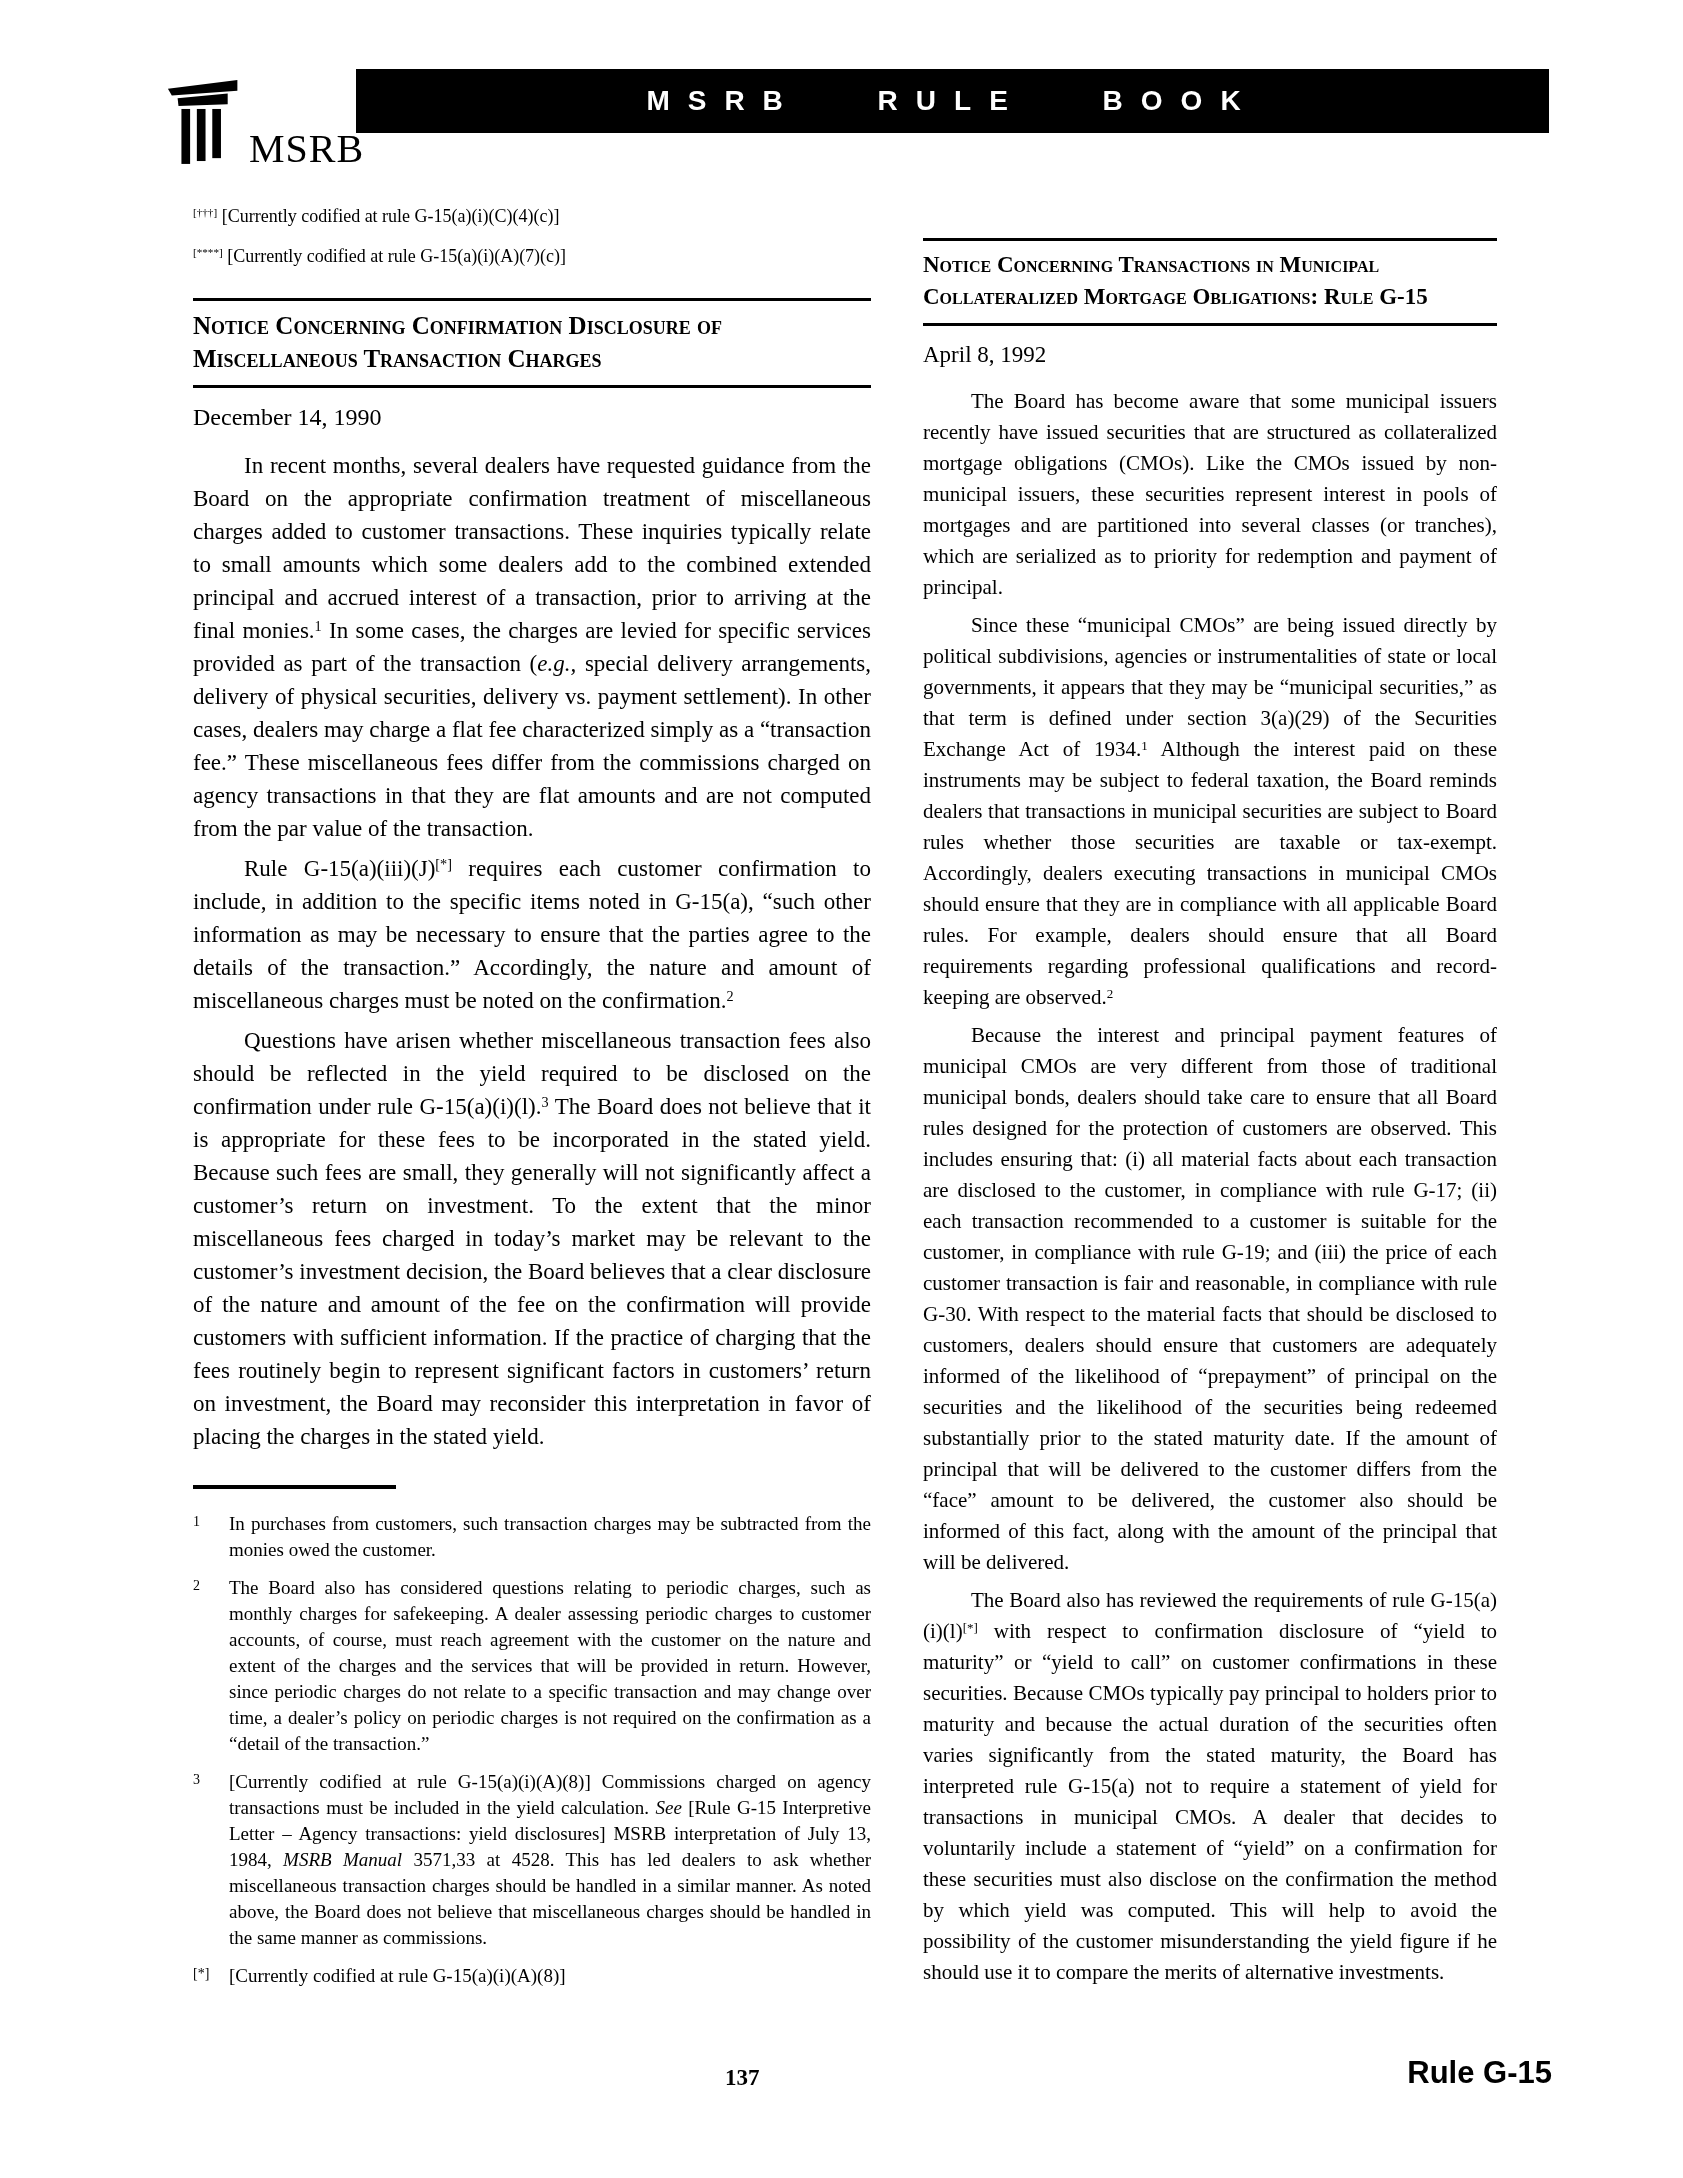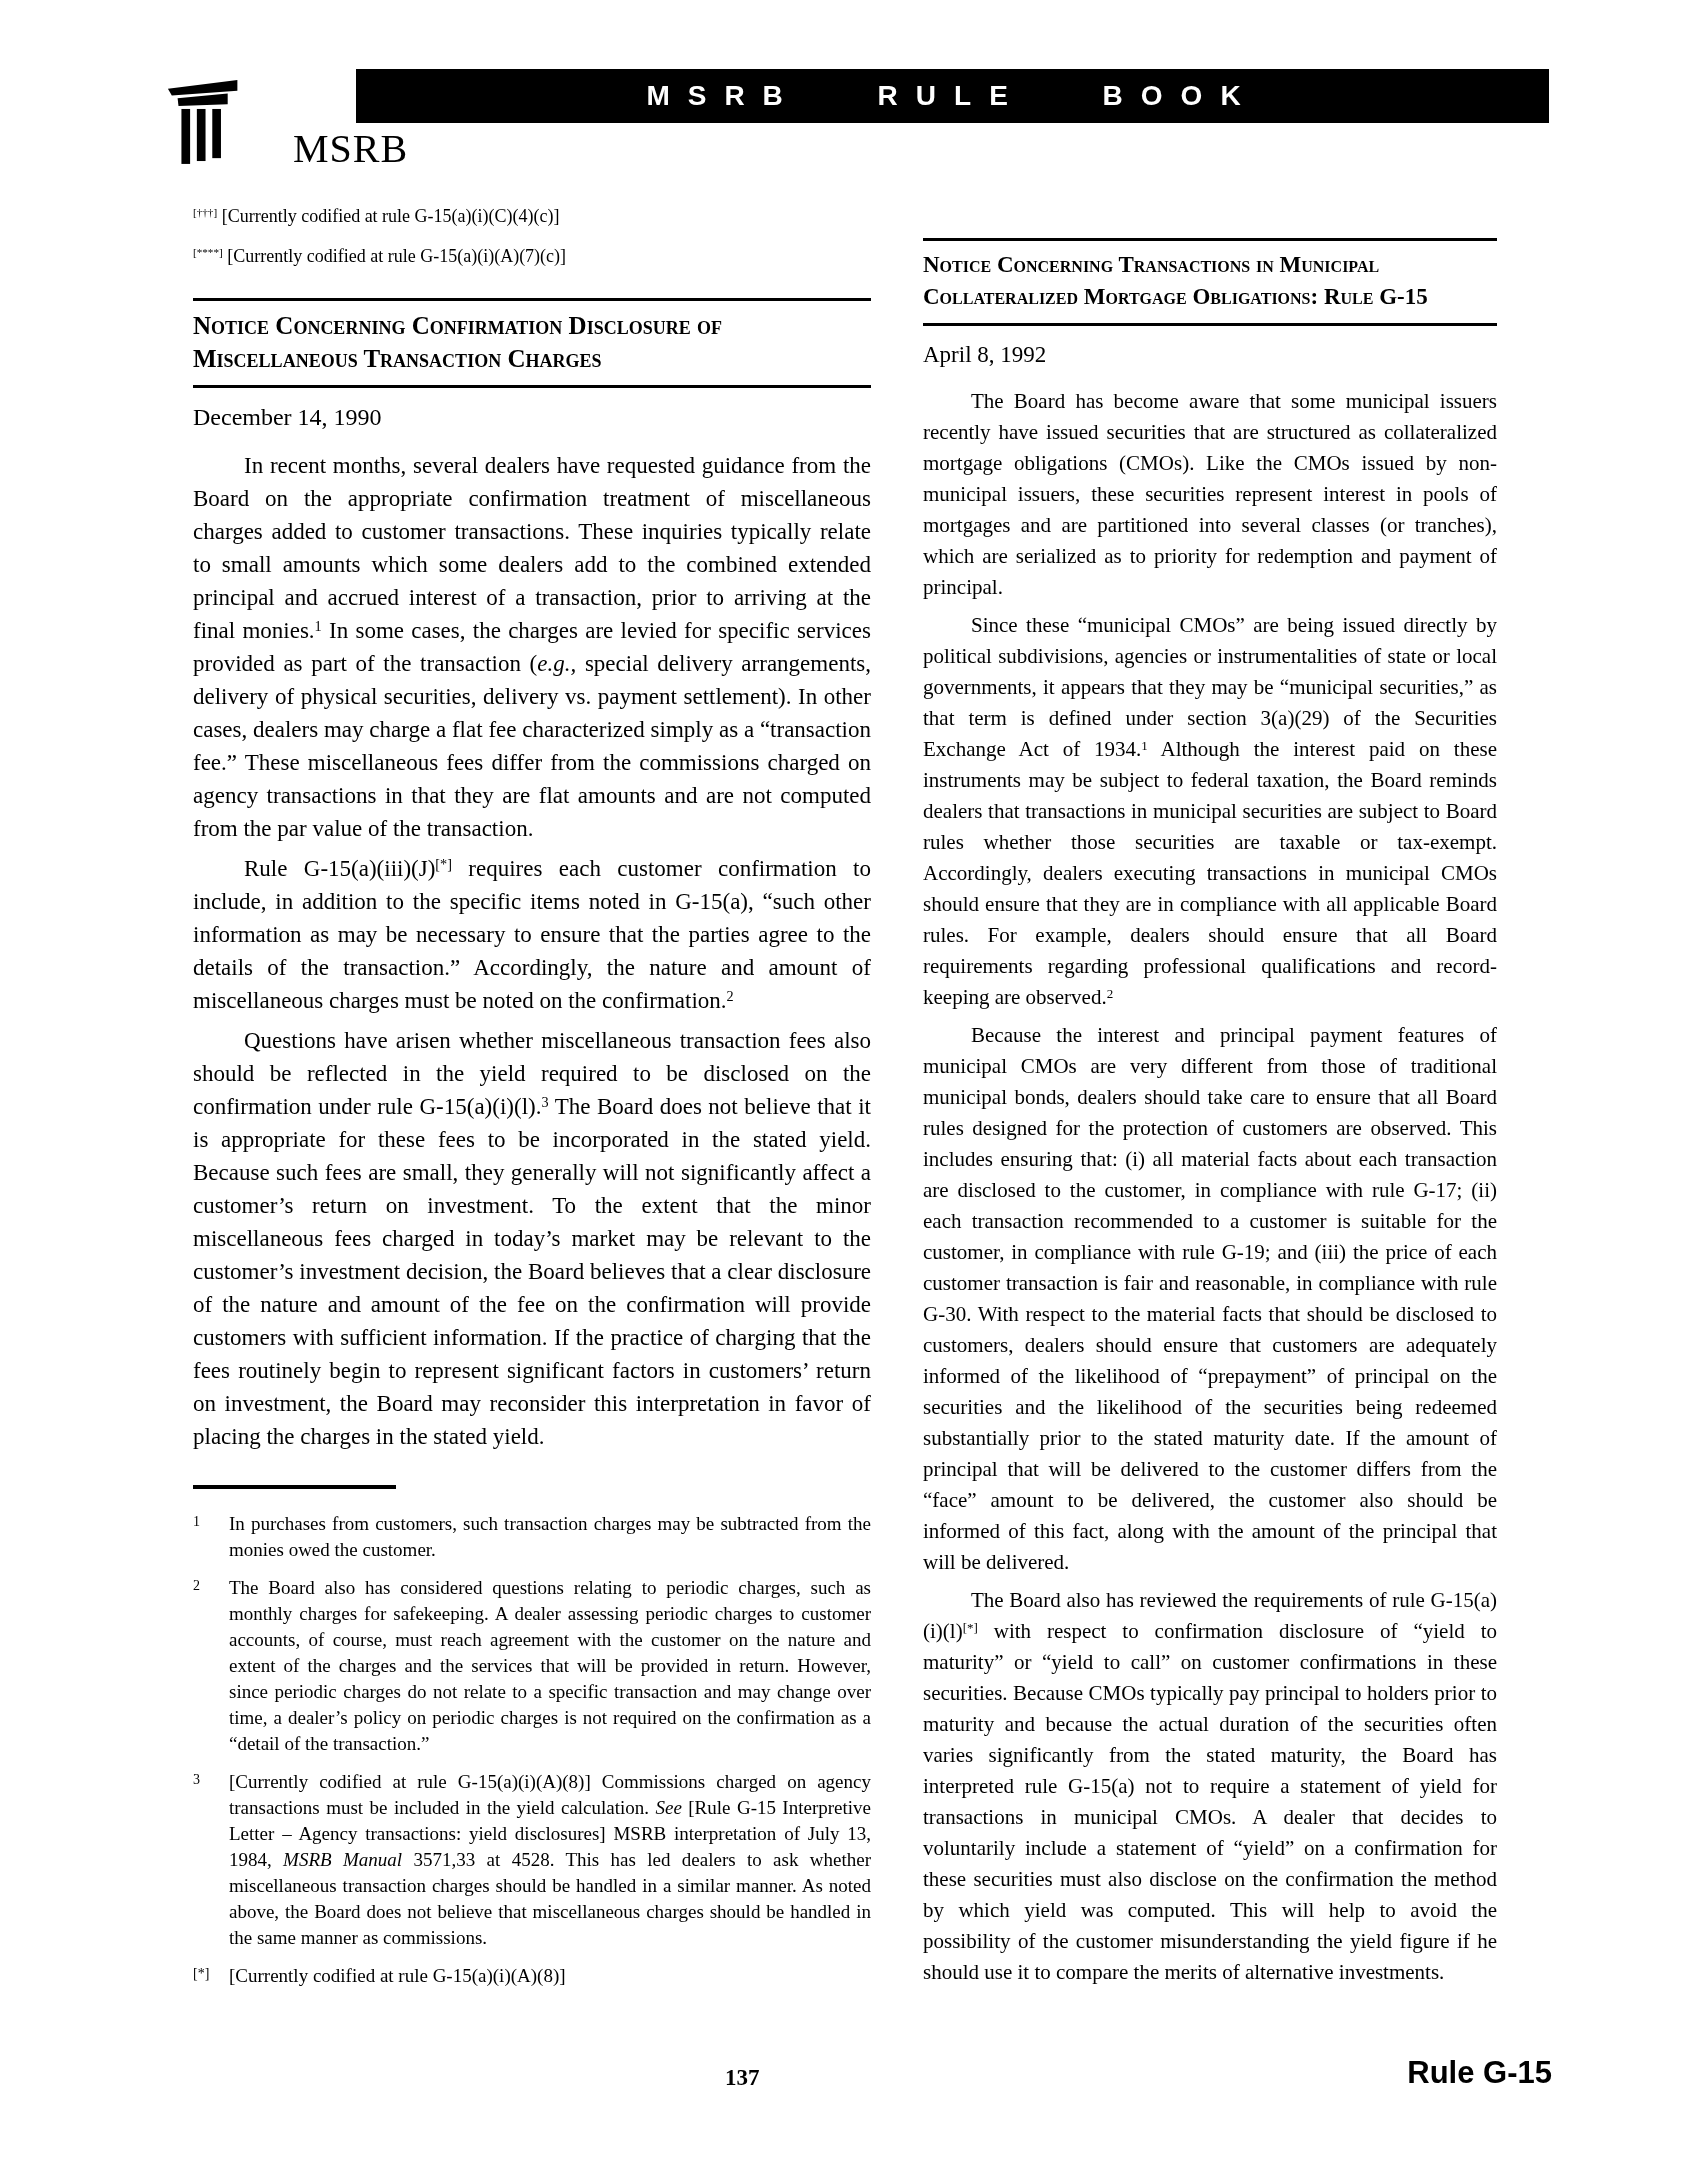--- a/index.html
+++ b/index.html
@@ -1,23 +1,23 @@
 <!DOCTYPE html>
 <html><head>
 <meta charset="utf-8">
 <style>
   html,body{margin:0;padding:0;background:#ffffff;}
   .page{position:relative;width:1683px;height:2178px;background:#ffffff;color:#000;
         font-family:"Liberation Serif", serif;overflow:hidden;}
 
   
-  .logo{position:absolute;left:166px;top:77px;display:flex;align-items:flex-end;gap:44px;}
+  .logo{position:absolute;left:166px;top:77px;display:flex;align-items:flex-end;}
   .logo svg{width:81px;height:89px;display:block;}
   .logo-text{font-size:40px;line-height:0.85;letter-spacing:1px;margin-left:2px;}
-  .header-bar{position:absolute;left:356px;top:69px;width:1193px;height:54px;background:#000000;
+  .header-bar{position:absolute;left:356px;top:69px;width:1193px;height:64px;background:#000000;
               display:flex;align-items:center;justify-content:center;}
   .bar-title{color:#ffffff;font-family:"Liberation Sans", sans-serif;font-weight:bold;
              font-size:28px;letter-spacing:18px;word-spacing:51px;white-space:nowrap;}
 
   
   .col-left{position:absolute;left:193px;top:198px;width:678px;}
   .col-right{position:absolute;left:923px;top:238px;width:574px;}
 
   .cod-note{font-size:18px;line-height:36px;margin-bottom:4px;}
 

